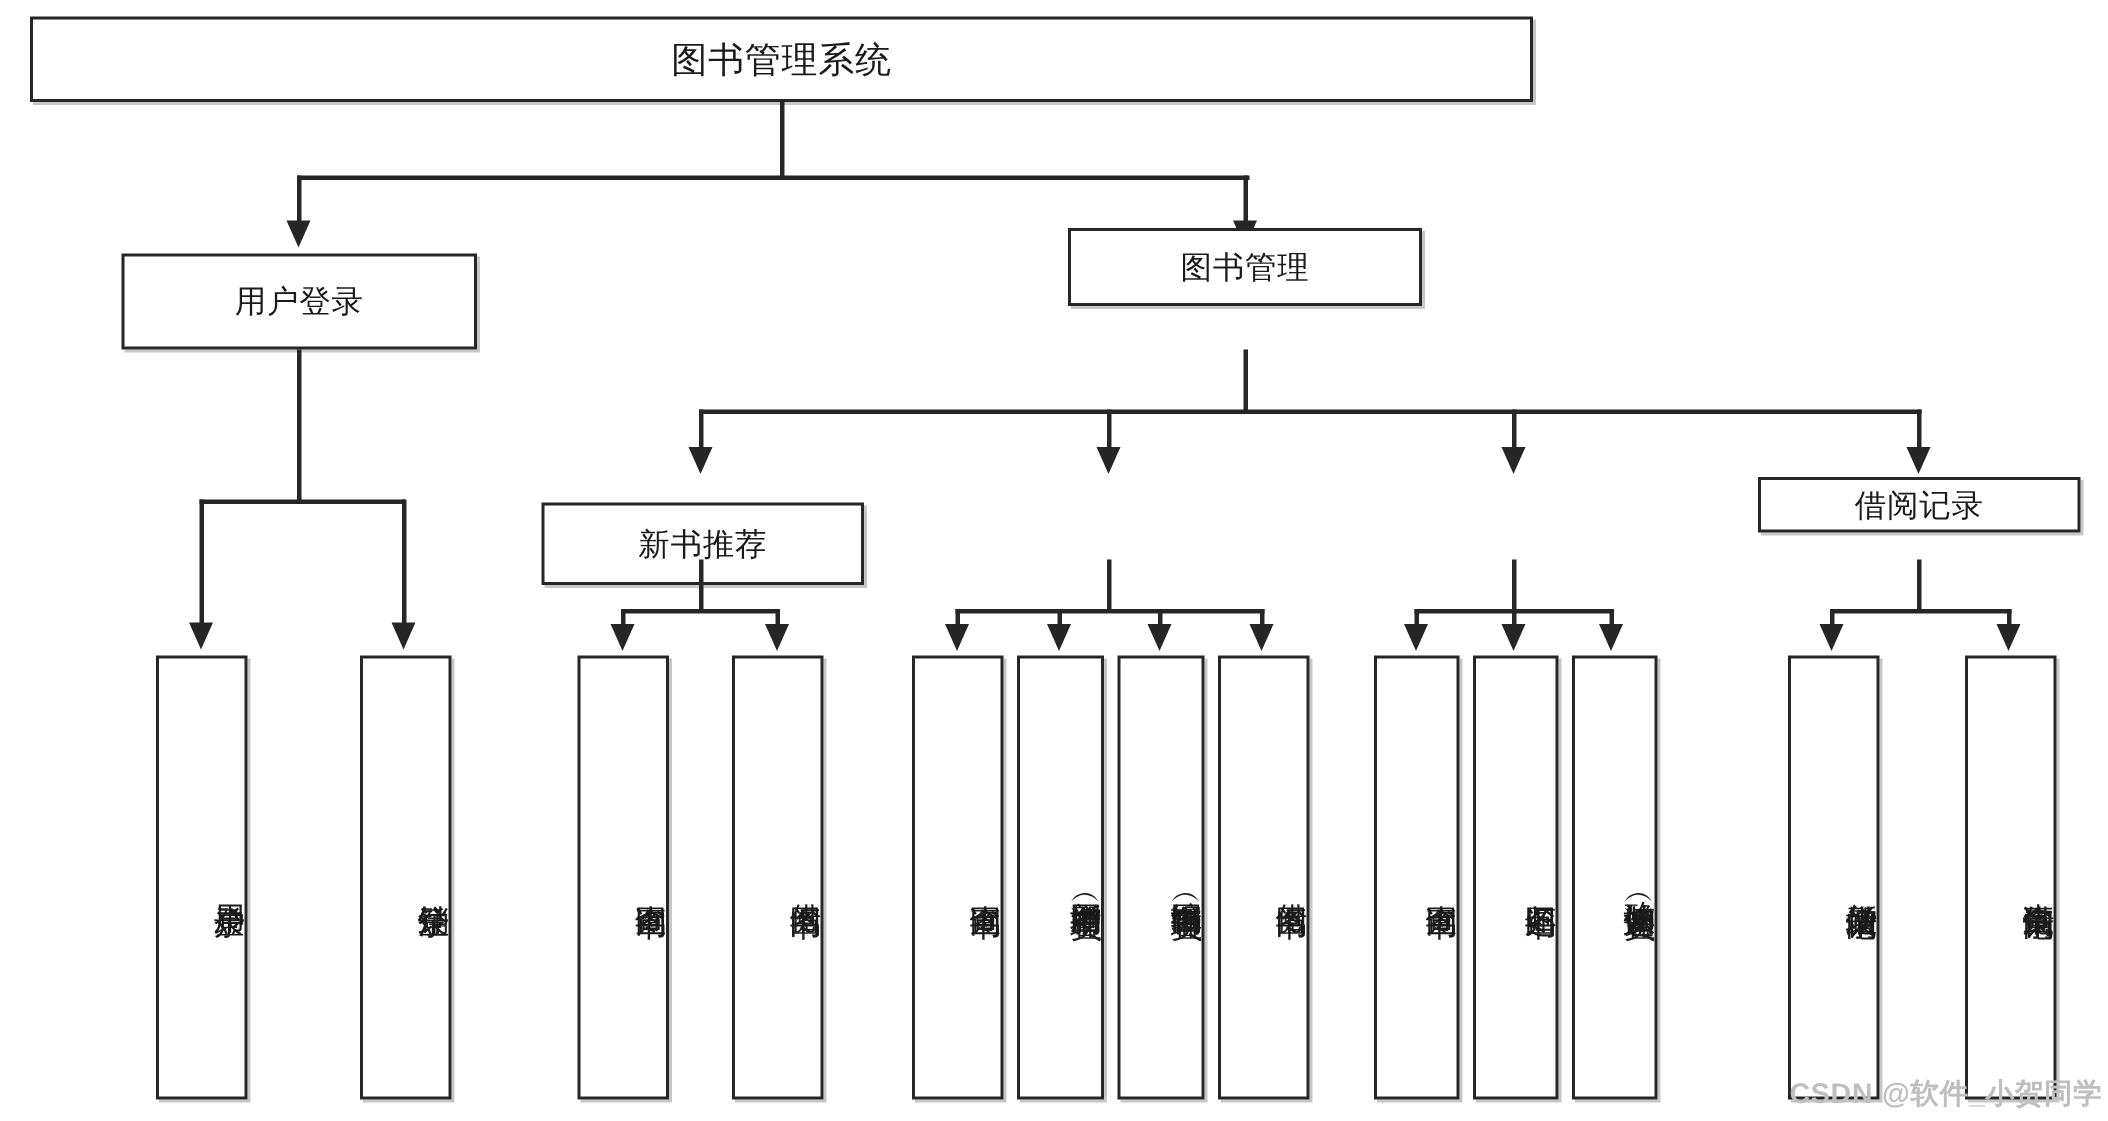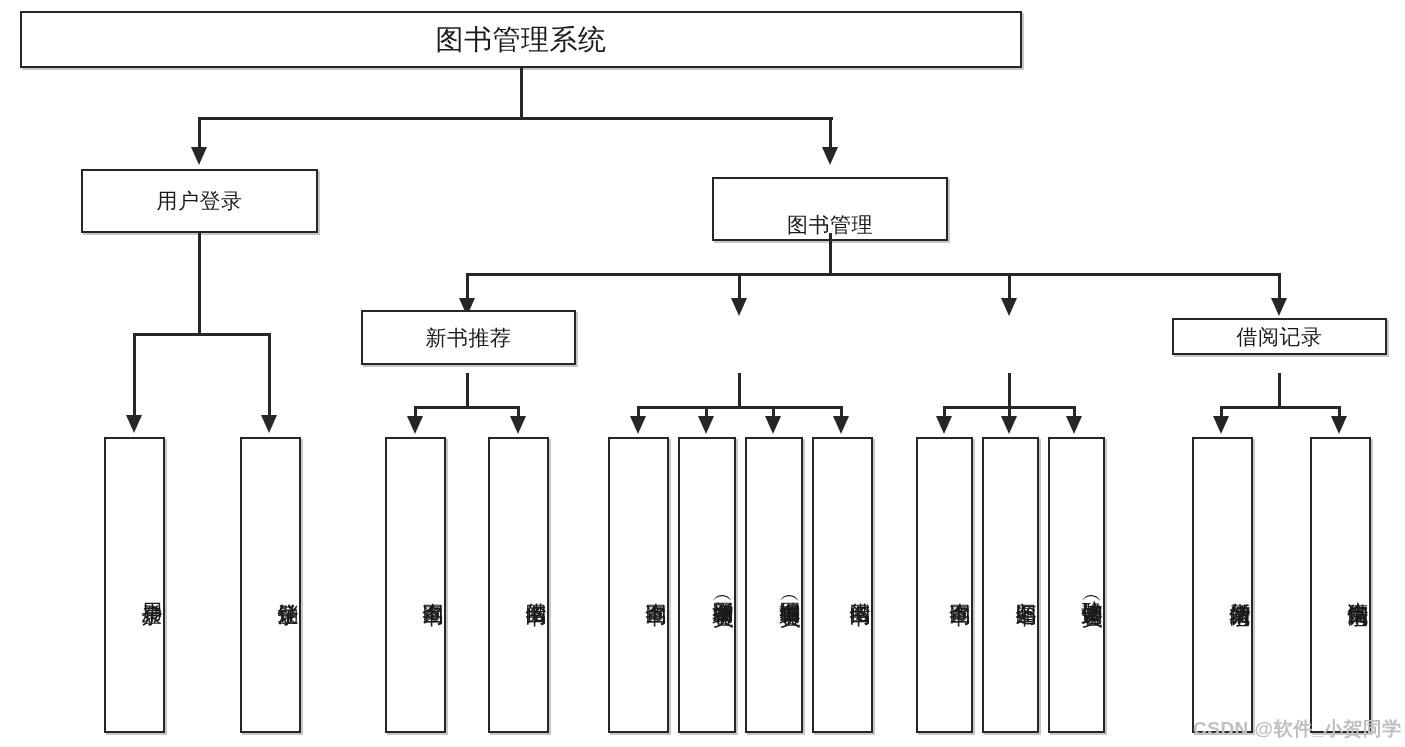--- a/index.html
+++ b/index.html
@@ -26,21 +26,21 @@
     align-items: center;
     justify-content: center;
     color: #1a1a1a;
     box-shadow: 2px 2px 0 rgba(0,0,0,0.22);
   }
   .node-h {
     font-size: 21px;
     letter-spacing: 0.5px;
     white-space: nowrap;
   }
-  .node-root { font-size: 28px; }
+  .node-root { font-size: 24px; }
   .node-v {
     writing-mode: vertical-rl;
     text-orientation: upright;
     font-size: 21px;
     line-height: 1.05;
     letter-spacing: 1px;
     align-items: flex-start;
     justify-content: center;
     padding-top: 6px;
     white-space: nowrap;
@@ -87,21 +87,21 @@
   <div class="edge edge-v" style="left:198px; top:117px; width:3px; height:32px;"></div>
   <div class="arrow" style="left:191px; top:147px;"></div>
 
   <div class="edge edge-v" style="left:829px; top:117px; width:3px; height:32px;"></div>
   <div class="arrow" style="left:822px; top:147px;"></div>
 
   <div class="node node-h" style="left:81px; top:169px; width:237px; height:64px;">
     <span>用户登录</span>
   </div>
 
-  <div class="node node-h" style="left:712px; top:177px; width:236px; height:64px;align-items:flex-end;">
+  <div class="node node-h" style="left:712px; top:152px; width:236px; height:52px;">
     <span>图书管理</span>
   </div>
 
   <div class="edge edge-v" style="left:198px; top:233px; width:3px; height:102px;"></div>
   <div class="edge edge-h" style="left:133px; top:333px; width:137px; height:3px;"></div>
   <div class="edge edge-v" style="left:133px; top:333px; width:3px; height:84px;"></div>
   <div class="arrow" style="left:126px; top:415px;"></div>
   <div class="edge edge-v" style="left:268px; top:333px; width:3px; height:84px;"></div>
   <div class="arrow" style="left:261px; top:415px;"></div>
 
@@ -117,21 +117,21 @@
 
   <div class="edge edge-v" style="left:466px; top:273px; width:3px; height:27px;"></div>
   <div class="arrow" style="left:459px; top:298px;"></div>
   <div class="edge edge-v" style="left:738px; top:273px; width:3px; height:27px;"></div>
   <div class="arrow" style="left:731px; top:298px;"></div>
   <div class="edge edge-v" style="left:1008px; top:273px; width:3px; height:27px;"></div>
   <div class="arrow" style="left:1001px; top:298px;"></div>
   <div class="edge edge-v" style="left:1278px; top:273px; width:3px; height:27px;"></div>
   <div class="arrow" style="left:1271px; top:298px;"></div>
 
-  <div class="node node-h" style="left:361px; top:310px; width:215px; height:55px;">
+  <div class="node node-h" style="left:361px; top:335px; width:215px; height:55px;">
     <span>新书推荐</span>
   </div>
   <div class="node node-h" style="left:1172px; top:318px; width:215px; height:37px;">
     <span>借阅记录</span>
   </div>
 
   <div class="edge edge-v" style="left:466px; top:373px; width:3px; height:35px;"></div>
   <div class="edge edge-h" style="left:414px; top:406px; width:106px; height:3px;"></div>
   <div class="edge edge-v" style="left:414px; top:406px; width:3px; height:12px;"></div>
   <div class="arrow" style="left:407px; top:416px;"></div>

